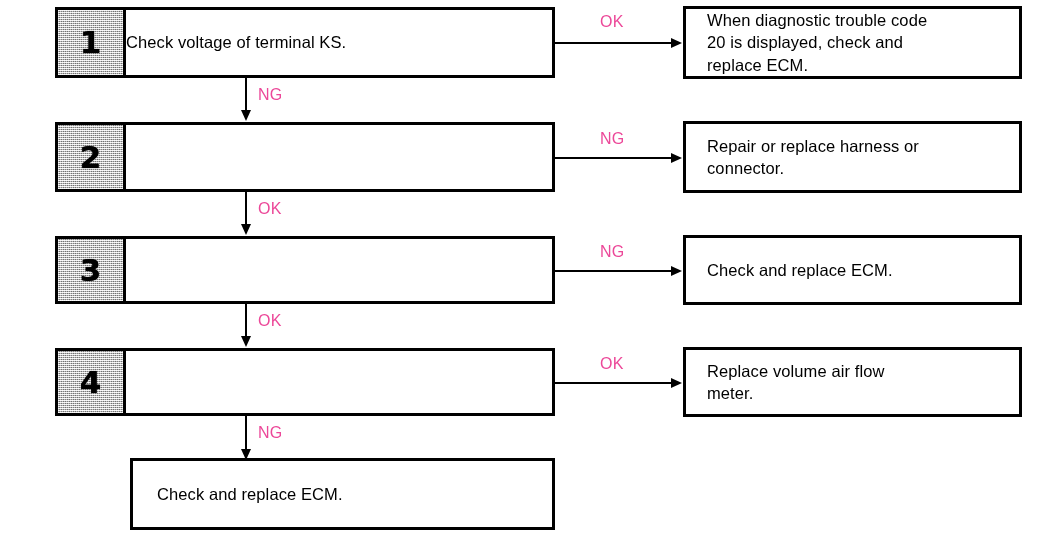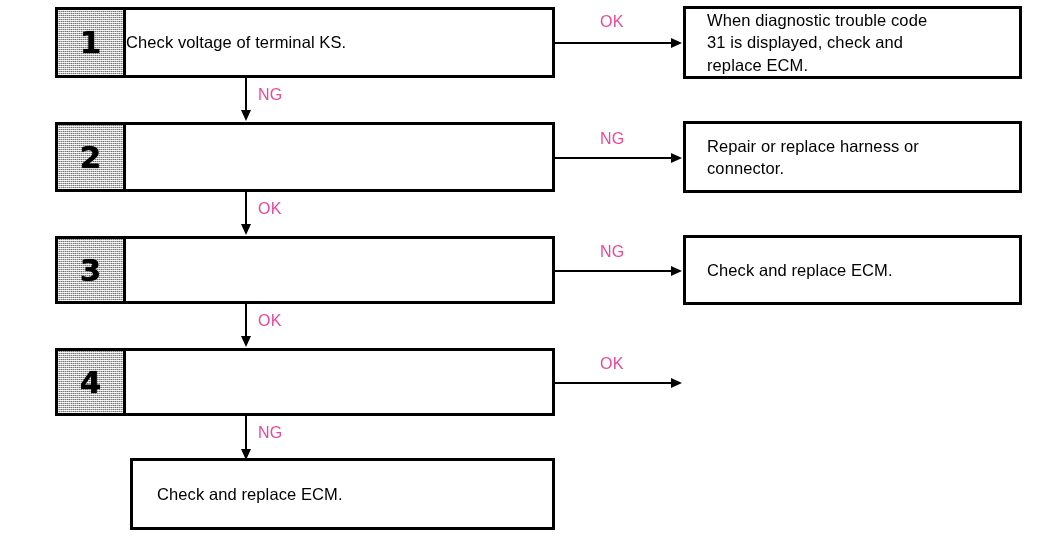--- a/index.html
+++ b/index.html
@@ -139,21 +139,21 @@
       <span>1</span>
     </div>
     <div class="step-text">Check voltage of terminal KS.</div>
   </div>
 
   <div class="h-line" style="left:555px; top:42px; width:118px;"></div>
   <div class="arrow-right" style="left:671px; top:38px;"></div>
   <div class="edge-label" style="left:600px; top:13px;">OK</div>
 
   <div class="result-box" style="left:683px; top:6px; width:339px; height:73px;">When diagnostic trouble code
-31 is displayed, check and
+20 is displayed, check and
 replace ECM.</div>
 
   <div class="v-line" style="left:245px; top:78px; height:33px;"></div>
   <div class="arrow-down" style="left:241px; top:110px;"></div>
   <div class="edge-label" style="left:258px; top:86px;">NG</div>
 
   <div class="step-box" style="left:55px; top:122px; width:500px; height:70px;">
     <div class="step-num">
       <span>2</span>
     </div>
@@ -189,20 +189,22 @@
   <div class="step-box" style="left:55px; top:348px; width:500px; height:68px;">
     <div class="step-num">
       <span>4</span>
     </div>
   </div>
 
   <div class="h-line" style="left:555px; top:382px; width:118px;"></div>
   <div class="arrow-right" style="left:671px; top:378px;"></div>
   <div class="edge-label" style="left:600px; top:355px;">OK</div>
 
+  <div class="result-box" style="left:683px; top:347px; width:339px; height:70px;">Replace volume air flow
+meter.</div>
 
   <div class="v-line" style="left:245px; top:416px; height:34px;"></div>
   <div class="arrow-down" style="left:241px; top:449px;"></div>
   <div class="edge-label" style="left:258px; top:424px;">NG</div>
 
   <div class="plain-box" style="left:130px; top:458px; width:425px; height:72px;">Check and replace ECM.</div>
 
 </div>
 
 </body></html>

